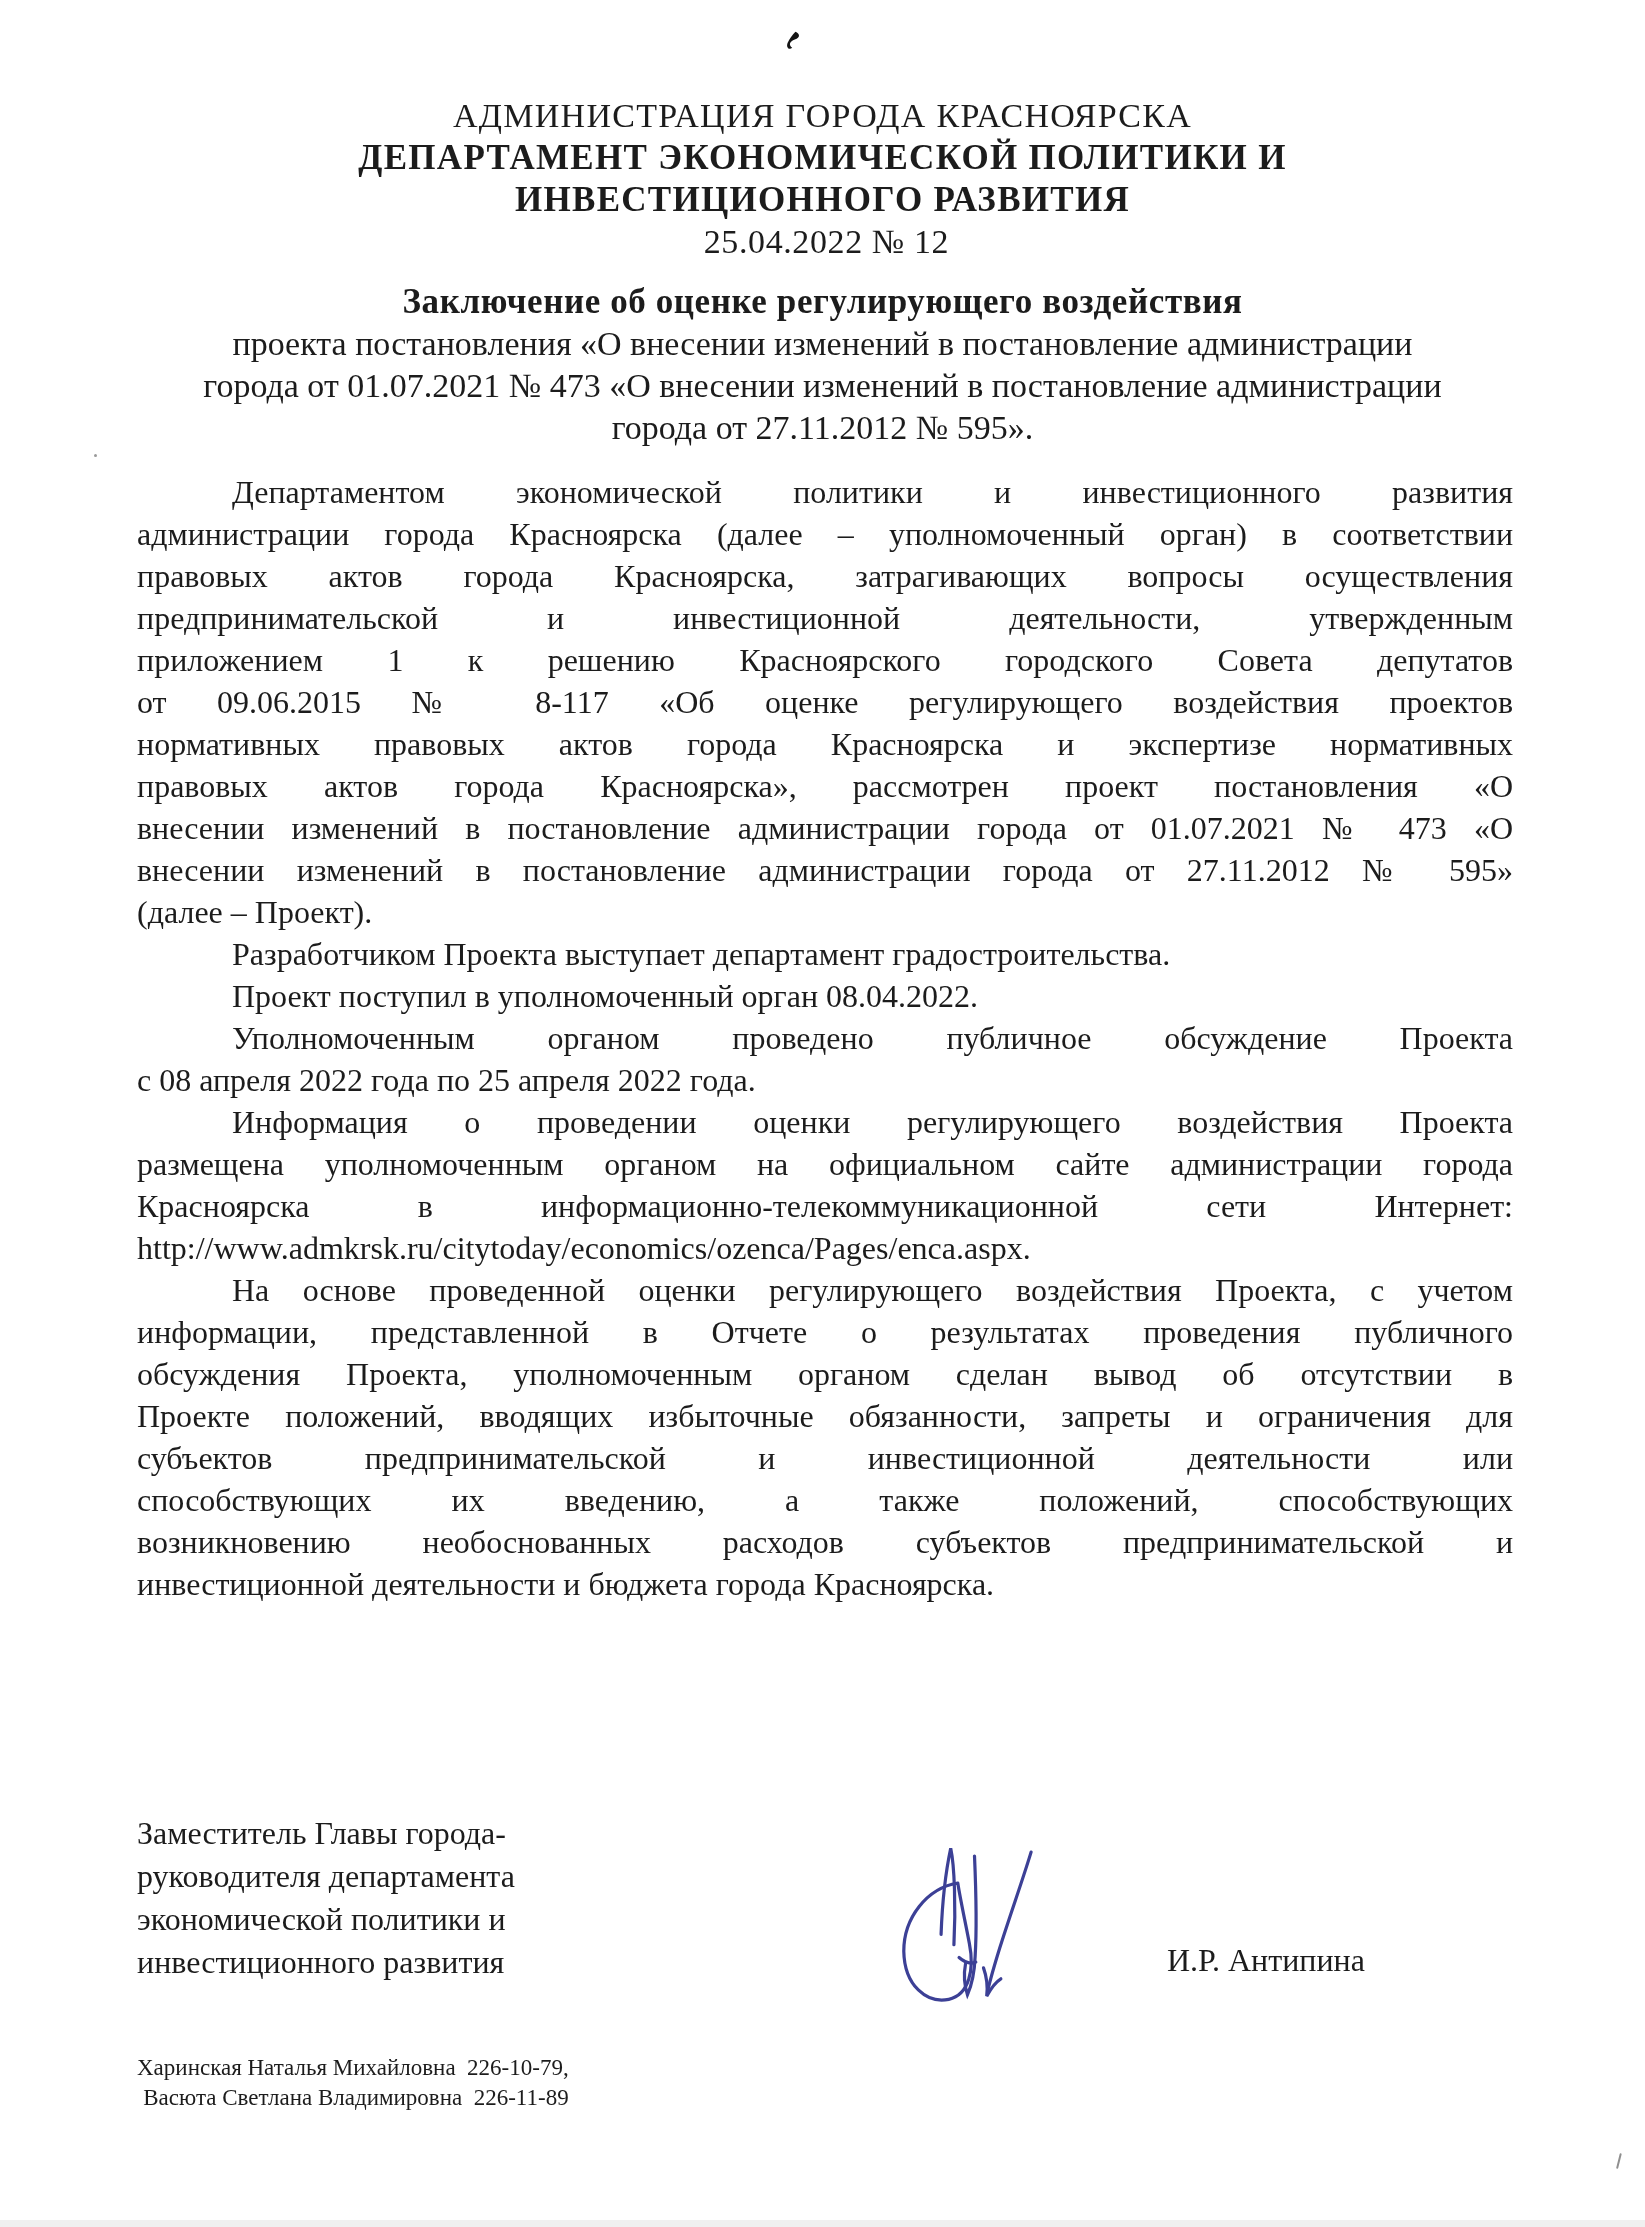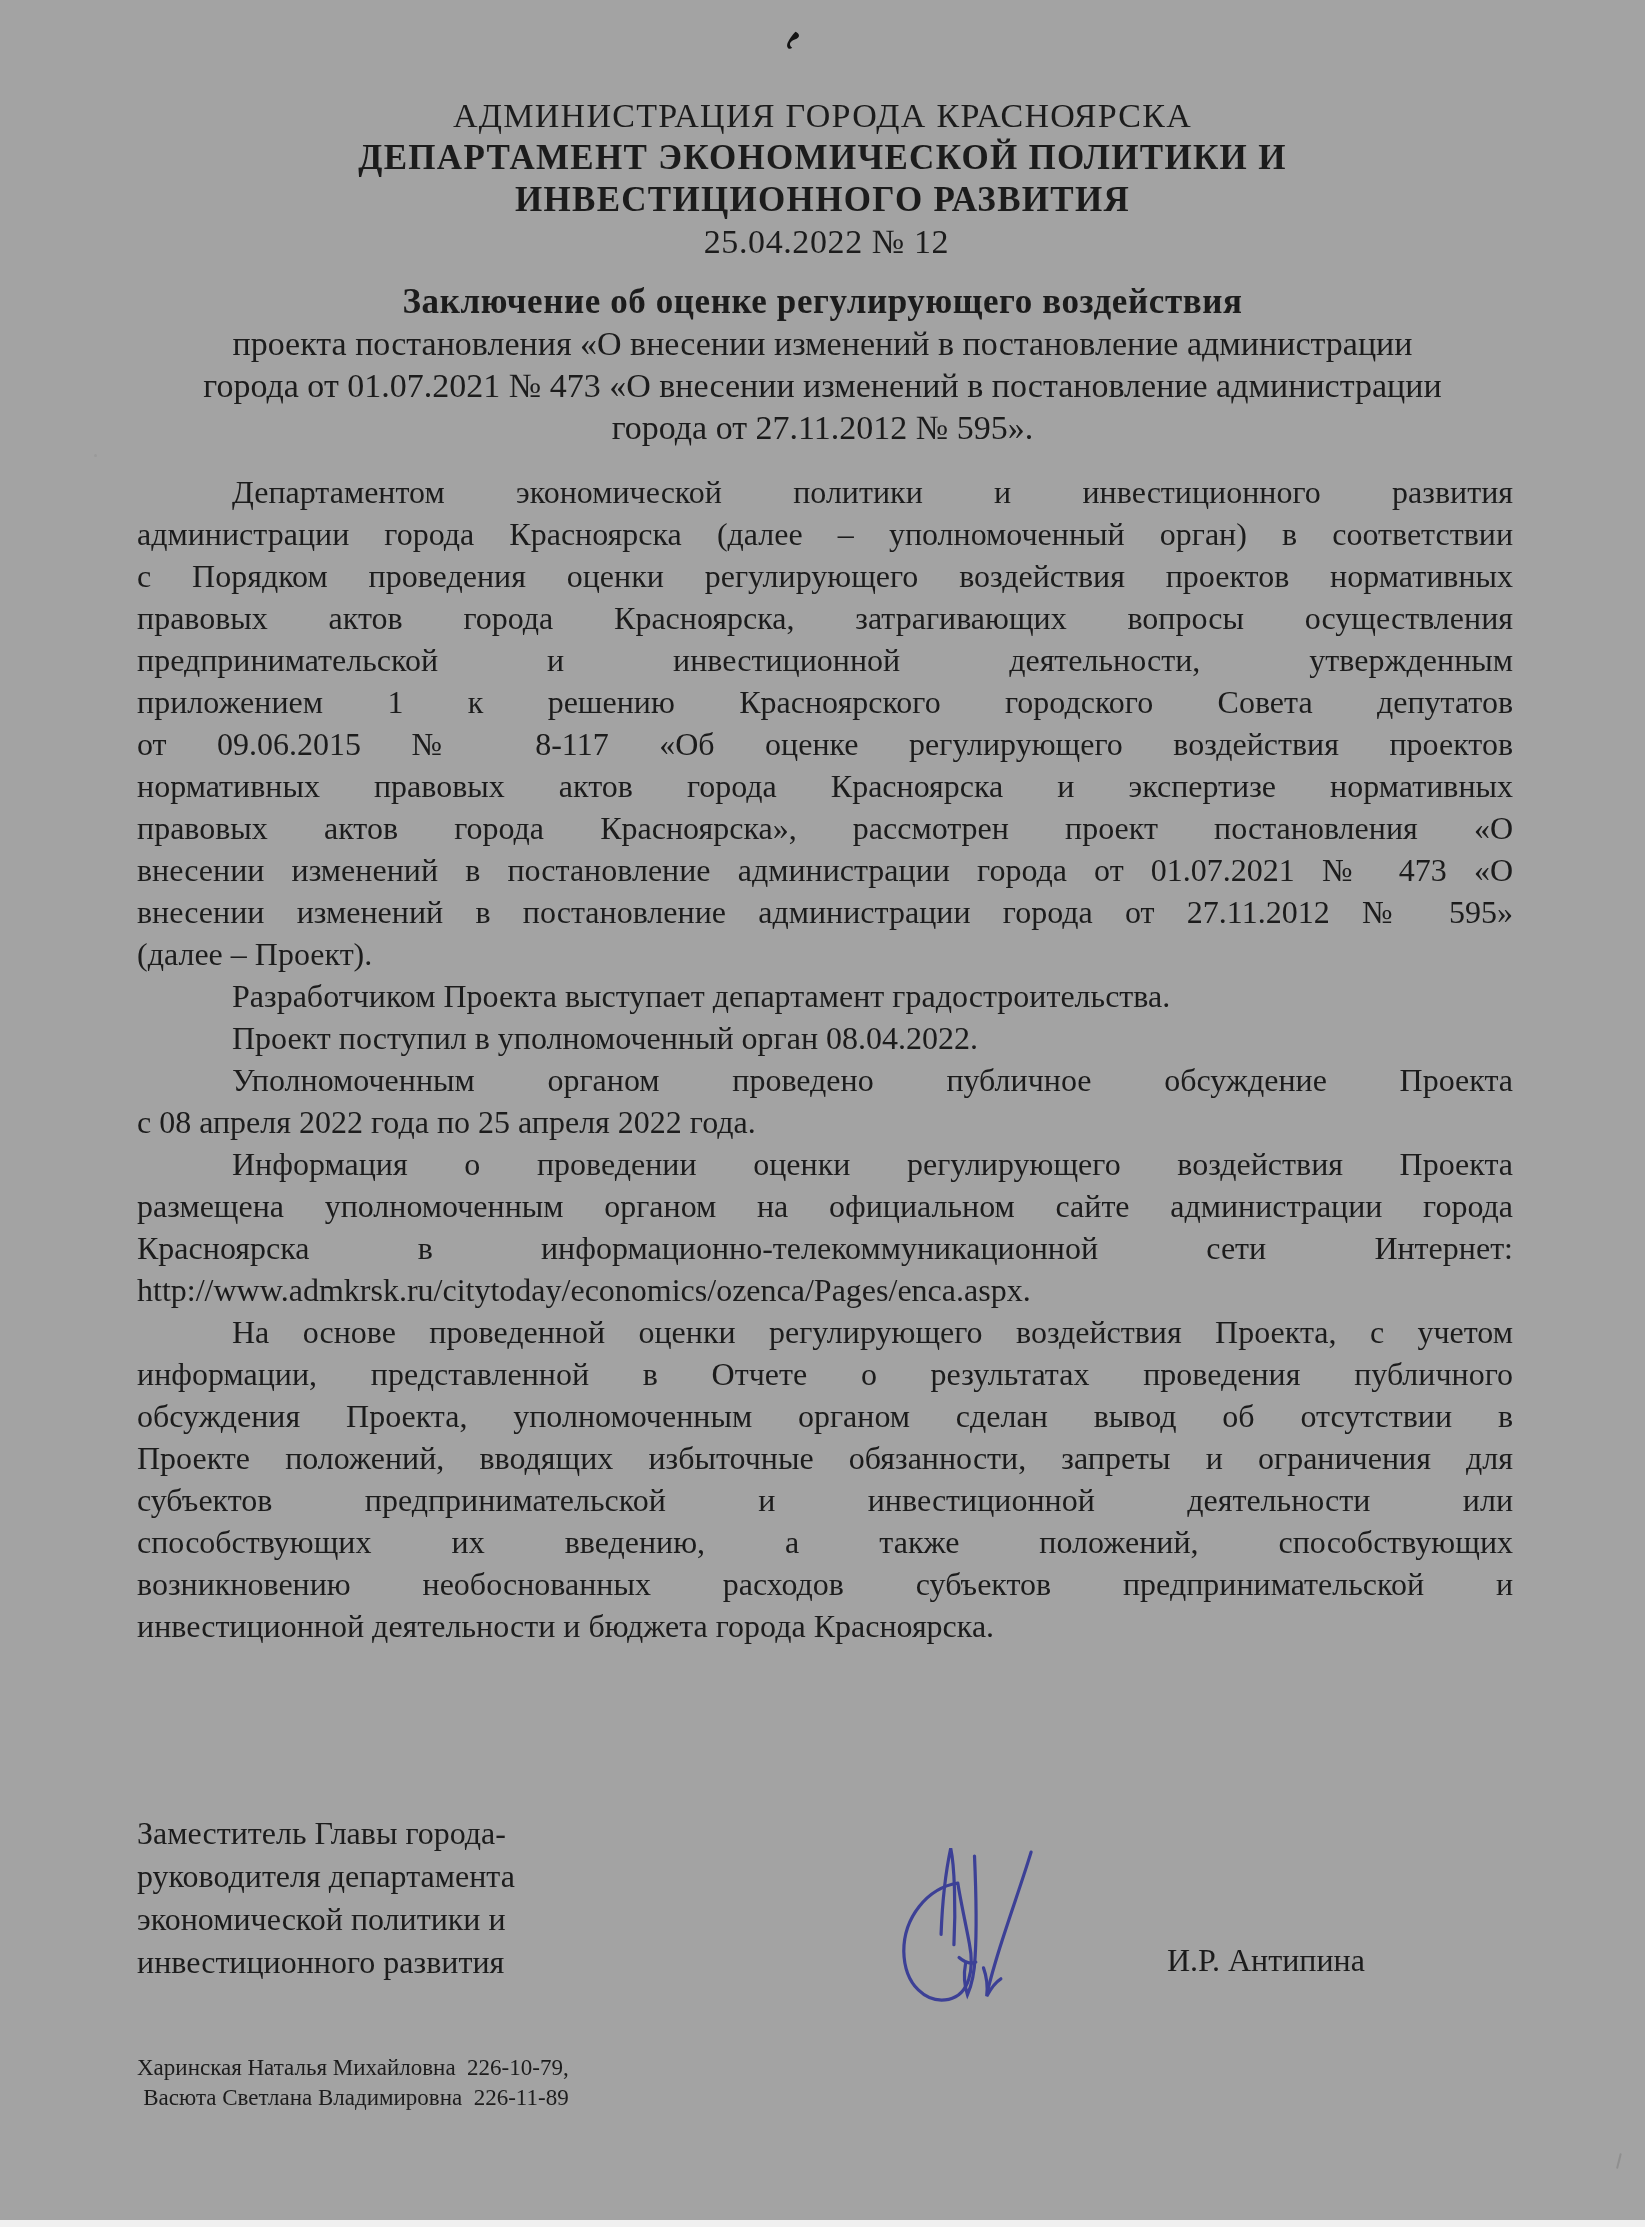--- a/index.html
+++ b/index.html
@@ -1,19 +1,19 @@
 <!DOCTYPE html>
 <html style="font-size:10.3px"><head>
 <meta charset="utf-8">
 <style>
   html,body{margin:0;padding:0;background:#e8e8e8;}
   .page{
     position:relative;
     width:1645px;height:2227px;
-    background:#a3a3a3;
+    background:#ffffff;
     overflow:hidden;
     font-family:"Liberation Serif", serif;
     color:#1c1c1c;
   }
   
   .header{padding-top:95px;text-align:center;line-height:42px;}
   .org{font-size:34px;font-weight:400;letter-spacing:1.3px;}
   .dept{font-size:35px;font-weight:700;letter-spacing:1.3px;}
   .datenum{font-size:34px;font-weight:400;letter-spacing:0.6px;padding-left:8px;}
   .title{margin-top:18px;text-align:center;font-size:35px;font-weight:700;line-height:42px;letter-spacing:0.6px;}
@@ -55,21 +55,20 @@
   <div class="subtitle">
       <div class="centerline">проекта постановления «О внесении изменений в постановление администрации</div>
       <div class="centerline">города от 01.07.2021 № 473 «О внесении изменений в постановление администрации</div>
       <div class="centerline">города от 27.11.2012 № 595».</div>
     </div>
 
   <div class="bodytext">
     <div class="para">
         <div class="tline tline-first">Департаментом экономической политики и инвестиционного развития</div>
         <div class="tline">администрации города Красноярска (далее – уполномоченный орган) в соответствии</div>
-        <div class="tline">с Порядком проведения оценки регулирующего воздействия проектов нормативных</div>
         <div class="tline">правовых актов города Красноярска, затрагивающих вопросы осуществления</div>
         <div class="tline">предпринимательской и инвестиционной деятельности, утвержденным</div>
         <div class="tline">приложением 1 к решению Красноярского городского Совета депутатов</div>
         <div class="tline">от 09.06.2015 № 8-117 «Об оценке регулирующего воздействия проектов</div>
         <div class="tline">нормативных правовых актов города Красноярска и экспертизе нормативных</div>
         <div class="tline">правовых актов города Красноярска», рассмотрен проект постановления «О</div>
         <div class="tline">внесении изменений в постановление администрации города от 01.07.2021 № 473 «О</div>
         <div class="tline">внесении изменений в постановление администрации города от 27.11.2012 № 595»</div>
         <div class="tline tline-last">(далее – Проект).</div>
       </div>

